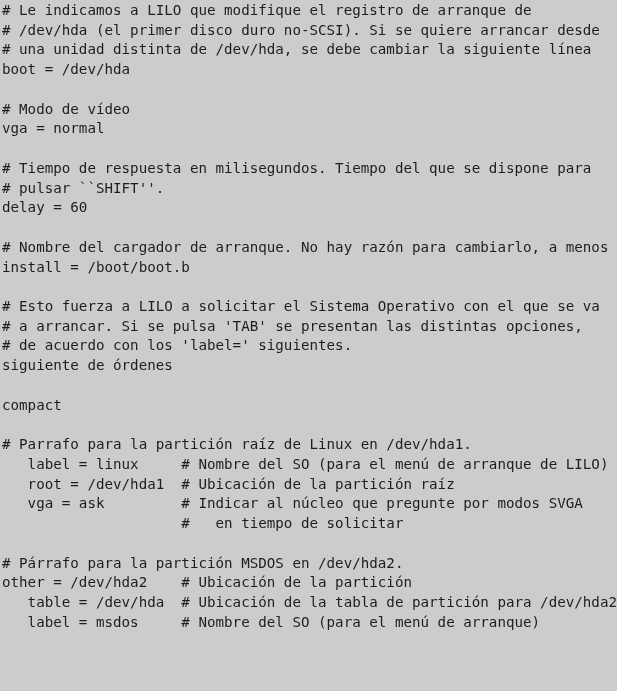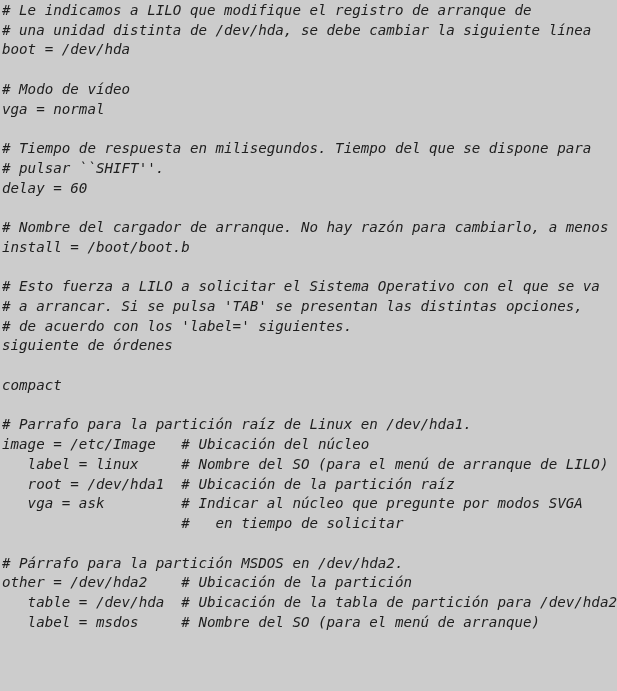--- a/index.html
+++ b/index.html
@@ -13,33 +13,33 @@
   }
   .code-block {
     box-sizing: border-box;
     width: 617px;
     height: 691px;
     padding: 1px 0 0 2px;
     font-family: "DejaVu Sans Mono", "Liberation Mono", monospace;
     font-size: 14.2px;
     line-height: 19.74px;
     font-weight: 500;
-    font-style: italic;
   }
   .code-line {
     height: 19.74px;
     white-space: pre;
     overflow: hidden;
   }
 </style>
 </head>
 <body style="background-color: rgb(204, 204, 204);">
 
 <div class="code-block" style="color: rgb(30, 30, 30);">
     <div class="code-line"># Le indicamos a LILO que modifique el registro de arranque de</div>
+    <div class="code-line"># /dev/hda (el primer disco duro no-SCSI). Si se quiere arrancar desde</div>
     <div class="code-line"># una unidad distinta de /dev/hda, se debe cambiar la siguiente línea</div>
     <div class="code-line">boot = /dev/hda</div>
     <div class="code-line"></div>
     <div class="code-line"># Modo de vídeo</div>
     <div class="code-line">vga = normal</div>
     <div class="code-line"></div>
     <div class="code-line"># Tiempo de respuesta en milisegundos. Tiempo del que se dispone para</div>
     <div class="code-line"># pulsar ``SHIFT''.</div>
     <div class="code-line">delay = 60</div>
     <div class="code-line"></div>
@@ -47,21 +47,20 @@
     <div class="code-line">install = /boot/boot.b</div>
     <div class="code-line"></div>
     <div class="code-line"># Esto fuerza a LILO a solicitar el Sistema Operativo con el que se va</div>
     <div class="code-line"># a arrancar. Si se pulsa 'TAB' se presentan las distintas opciones,</div>
     <div class="code-line"># de acuerdo con los 'label=' siguientes.</div>
     <div class="code-line">siguiente de órdenes</div>
     <div class="code-line"></div>
     <div class="code-line">compact</div>
     <div class="code-line"></div>
     <div class="code-line"># Parrafo para la partición raíz de Linux en /dev/hda1.</div>
-    <div class="code-line">image = /etc/Image   # Ubicación del núcleo</div>
     <div class="code-line">   label = linux     # Nombre del SO (para el menú de arranque de LILO)</div>
     <div class="code-line">   root = /dev/hda1  # Ubicación de la partición raíz</div>
     <div class="code-line">   vga = ask         # Indicar al núcleo que pregunte por modos SVGA</div>
     <div class="code-line">                     #   en tiempo de solicitar</div>
     <div class="code-line"></div>
     <div class="code-line"># Párrafo para la partición MSDOS en /dev/hda2.</div>
     <div class="code-line">other = /dev/hda2    # Ubicación de la partición</div>
     <div class="code-line">   table = /dev/hda  # Ubicación de la tabla de partición para /dev/hda2</div>
     <div class="code-line">   label = msdos     # Nombre del SO (para el menú de arranque)</div>
   </div>

